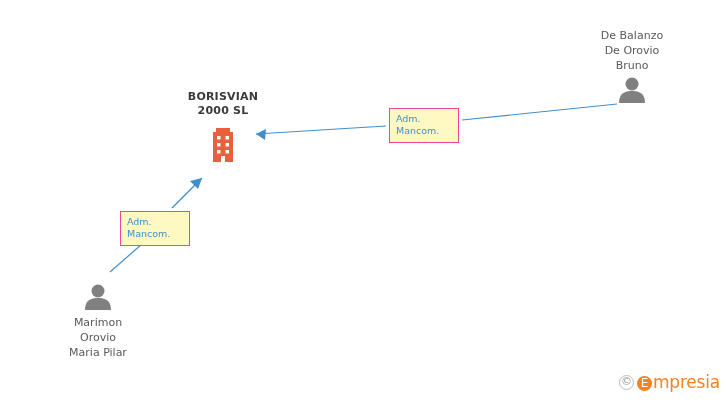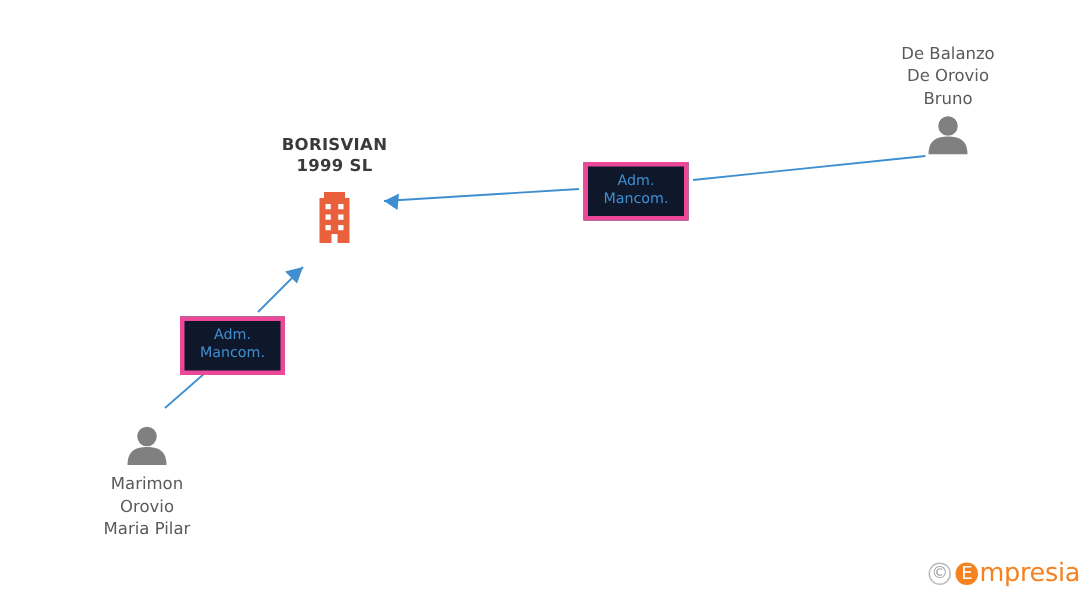--- a/index.html
+++ b/index.html
@@ -73,26 +73,25 @@
     height: 26px;
     margin: 4px auto 0 auto;
   }
   .person-node.bottom-left .person-icon {
     margin: 0 auto 5px auto;
   }
 
   
   .rel-box {
     position: absolute;
-    border: 3px solid #ec4899;
-    background: #0f172a;
+    border: 1px solid #ec4899;
+    background: #fef9c3;
     color: #3f8fd0;
     font-size: 9.5px;
     line-height: 12px;
-    text-align: center;
     padding: 4px 6px 5px 6px;
     white-space: pre-line;
     box-sizing: border-box;
   }
   .rel-box.r1 {
     left: 389px;
     top: 108px;
     width: 70px;
   }
   .rel-box.r2 {
@@ -156,21 +155,21 @@
 
     <g>
       <path d="M 110 272 L 142 244" stroke="#3f8fd0" stroke-width="1.2" fill="none"></path>
       <path d="M 172 208 L 202 178" stroke="#3f8fd0" stroke-width="1.2" fill="none"></path>
       <polygon points="202,178 190,181 198,189" fill="#3f8fd0"></polygon>
     </g>
   </svg>
 
   <div class="company-node">
     <div class="company-label">BORISVIAN
-1999 SL</div>
+2000 SL</div>
     <div class="company-icon">
       <svg viewBox="0 0 26 34" width="26" height="34">
         <rect x="3" y="4" width="20" height="30" fill="#e8603c"></rect>
         <rect x="6" y="0" width="14" height="4" fill="#e8603c"></rect>
         <rect x="7" y="8" width="3.5" height="3.5" fill="#ffffff"></rect>
         <rect x="15.5" y="8" width="3.5" height="3.5" fill="#ffffff"></rect>
         <rect x="7" y="15" width="3.5" height="3.5" fill="#ffffff"></rect>
         <rect x="15.5" y="15" width="3.5" height="3.5" fill="#ffffff"></rect>
         <rect x="7" y="22" width="3.5" height="3.5" fill="#ffffff"></rect>
         <rect x="15.5" y="22" width="3.5" height="3.5" fill="#ffffff"></rect>

